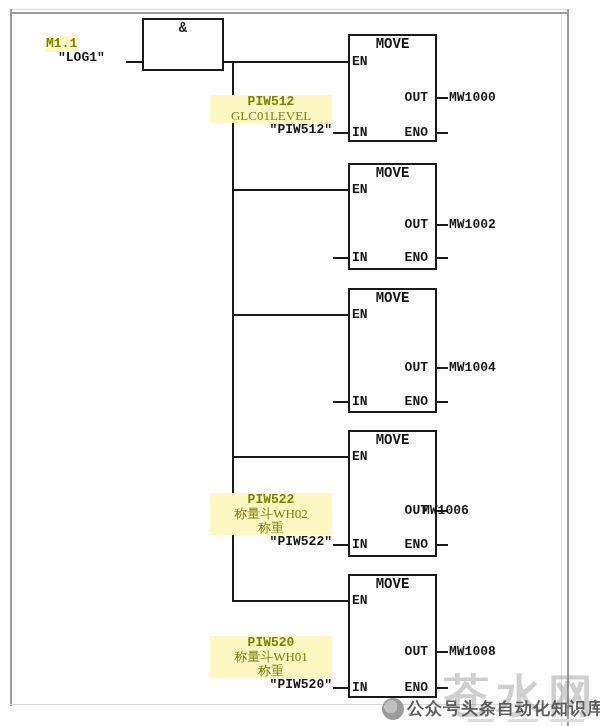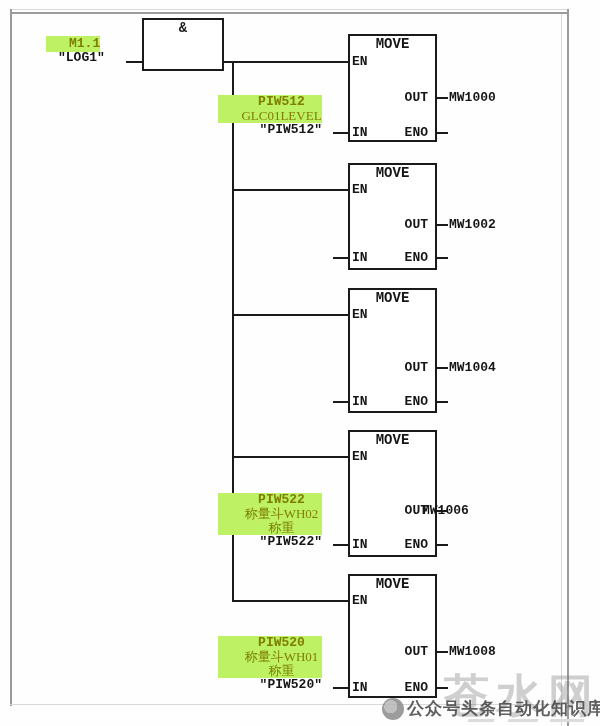--- a/index.html
+++ b/index.html
@@ -3,26 +3,26 @@
 <meta charset="utf-8">
 <style>
   html,body{margin:0;padding:0;background:#ffffff;}
   #canvas{
     position:relative;width:600px;height:726px;overflow:hidden;
     background:#fefefe;
     font-family:"Liberation Mono","DejaVu Sans Mono",monospace;
   }
   .t{position:absolute;height:16px;line-height:16px;font-size:13px;font-weight:700;color:#161616;white-space:nowrap;}
   .olive{color:#7e7e00;}
-  .hl{background:#bef264;padding-left:23px;}
+  .hl{background:#fef9c3;}
   .wire{position:absolute;background:#1a1a1a;}
   .box{position:absolute;background:#ffffff;border:2px solid #1a1a1a;box-sizing:border-box;}
   .frame{position:absolute;background:#9b9b9b;}
   .frame-light{position:absolute;background:#d8d8d8;}
-  .lblblock{position:absolute;left:218px;width:104px;text-align:center;line-height:14px;font-size:13px;}
+  .lblblock{position:absolute;left:210px;width:122px;text-align:center;line-height:14px;font-size:13px;}
   .lblblock .addr{font-weight:700;}
   .lblblock .cmt{font-weight:400;font-family:Liberation Serif, serif;}
   .lblblock .sym{display:block;text-align:right;color:#161616;font-weight:700;}
   .title{position:absolute;text-align:center;font-size:14px;font-weight:700;color:#161616;}
   .right{text-align:right;}
   
   .wm-big{position:absolute;left:444px;top:666px;font-size:45px;font-weight:700;
     letter-spacing:7px;color:rgba(110,110,110,0.32);white-space:nowrap;
     font-family:"DejaVu Sans",sans-serif;}
   .wm-pub{position:absolute;left:407px;top:697px;font-size:17px;font-weight:700;

